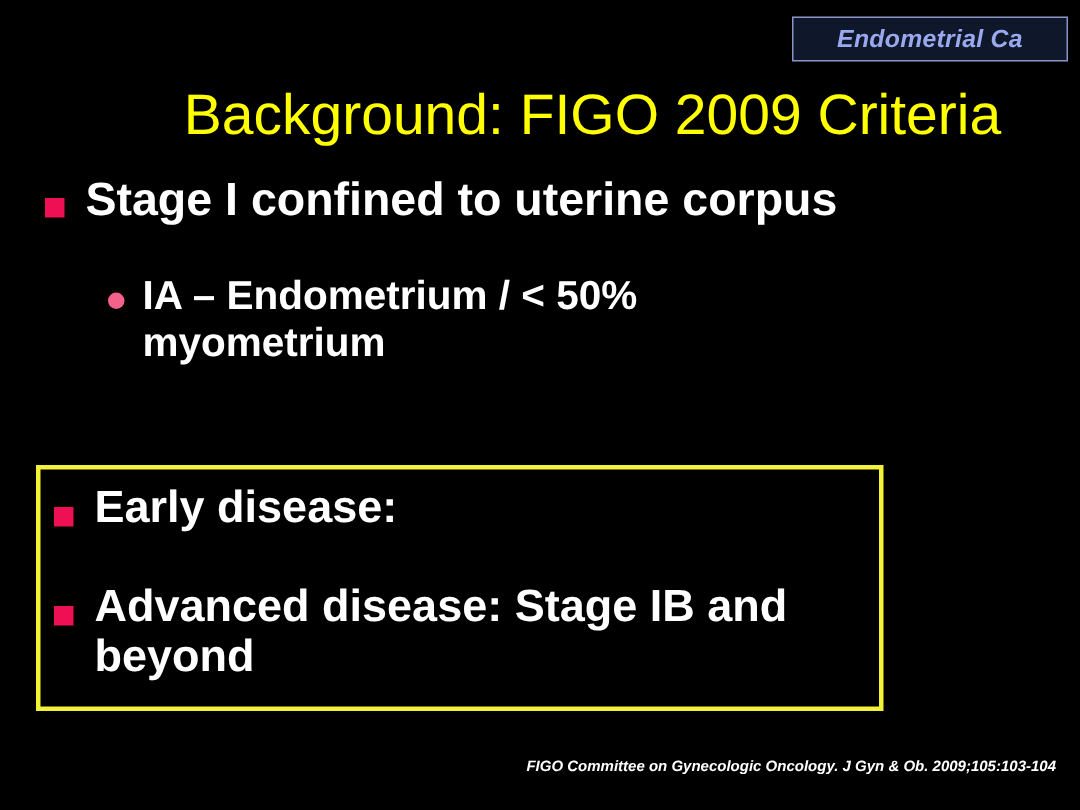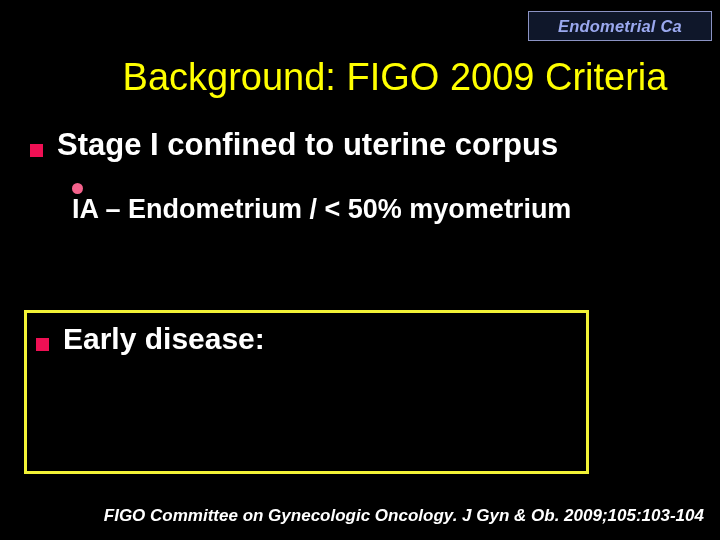--- a/index.html
+++ b/index.html
@@ -101,22 +101,22 @@
   .lvl2 .dot {
     flex: 0 0 auto;
     width: 11px;
     height: 11px;
     border-radius: 50%;
     background: #f4628c;
     margin-right: 12px;
     margin-top: 13px;
   }
 
-  #b-stage1 { left: 30px; top: 128px; width: 670px; }
-  #b-ia     { left: 72px; top: 170px; width: 500px; flex-direction: column; }
+  #b-stage1 { left: 30px; top: 116px; width: 670px; }
+  #b-ia     { left: 72px; top: 182px; width: 500px; }
   #b-ib     { left: 72px; top: 252px; width: 520px; }
 
   
   #highlight-box {
     position: absolute;
     left: 24px;
     top: 310px;
     width: 565px;
     height: 164px;
     box-sizing: border-box;
@@ -144,21 +144,21 @@
 
   
   #footer-citation {
     position: absolute;
     left: 0;
     top: 506px;
     width: 720px;
     padding-right: 16px;
     box-sizing: border-box;
     text-align: right;
-    font-size: 17px;
+    font-size: 10px;
     font-weight: bold;
     font-style: italic;
     color: #ffffff;
     text-shadow: 1px 1px 1px rgba(0,0,0,0.4);
     white-space: nowrap;
   }
 </style>
 </head>
 <body>
 
@@ -184,16 +184,23 @@
   <div id="highlight-box"></div>
 
   <div class="lvl1" id="b-early">
     <span class="sq"></span>
     <span class="tabrow">
       <span class="k">Early disease:</span>
       <span class="spacer"></span>
     </span>
   </div>
 
+  <div class="lvl1" id="b-adv">
+    <span class="sq"></span>
+    <span>
+      <span>Advanced disease:  Stage IB</span>
+      <span>and beyond</span>
+    </span>
+  </div>
 
   <div id="footer-citation">FIGO Committee on Gynecologic Oncology. J Gyn &amp; Ob. 2009;105:103-104</div>
 
 </div>
 
 </body></html>

